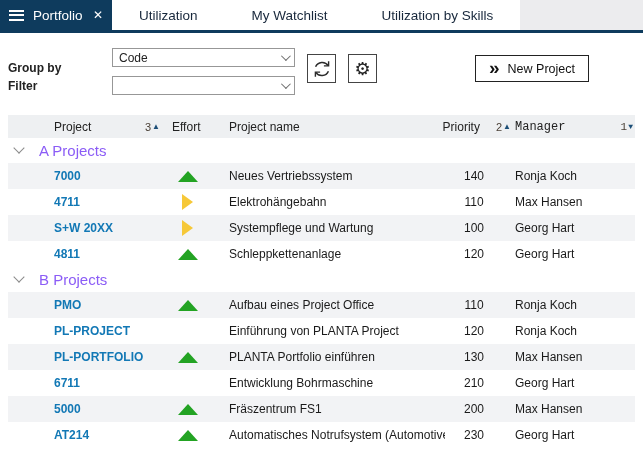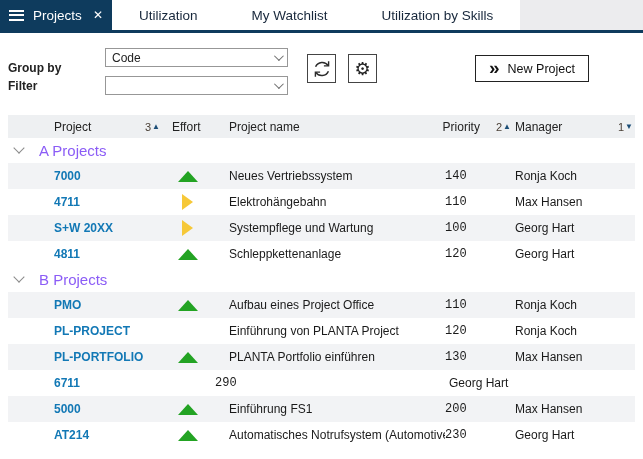--- a/index.html
+++ b/index.html
@@ -21,62 +21,62 @@
   .burger{width:15px;height:11px;display:inline-block;border-top:2px solid #fff;border-bottom:2px solid #fff;position:relative;flex:0 0 auto;}
   .burger::before{content:'';position:absolute;left:0;right:0;top:2.5px;height:2px;background:#fff;}
   .tab-label{font-size:13.5px;white-space:nowrap;}
   .tab .close{margin-left:auto;font-size:12px;line-height:1;color:#fff;}
   .tab.plain{padding:0 27px;font-size:13.5px;color:#17273b;background:transparent;}
   .tabbar-fill{flex:1;background:#ececee;}
   
   .toolbar{position:relative;height:82px;background:#fff;}
   .toolbar label{position:absolute;left:8px;font-weight:bold;font-size:12px;color:#222;}
   .lbl-groupby{top:28px;} .lbl-filter{top:46px;}
-  .select{position:absolute;left:105px;width:183px;height:19px;border:1px solid #979797;background:#fff;
+  .select{position:absolute;left:112px;width:183px;height:19px;border:1px solid #979797;background:#fff;
     display:flex;align-items:center;justify-content:space-between;padding:0 6px;font-size:12px;color:#222;cursor:pointer;}
   .sel-groupby{top:15px;} .sel-filter{top:43px;}
   .chev{width:7px;height:7px;border-right:1.6px solid #6e6e6e;border-bottom:1.6px solid #6e6e6e;transform:rotate(45deg) translateY(-2px);flex:0 0 auto;}
   .iconbtn{position:absolute;top:21px;width:29px;height:29px;border:1px solid #444;background:#fff;
     display:flex;align-items:center;justify-content:center;padding:0;cursor:pointer;}
   .btn-refresh{left:307px;} .btn-gear{left:348px;font-size:18px;line-height:1;color:#222;}
   .newproj{position:absolute;left:475px;top:22px;width:114px;height:27px;border:1px solid #222;background:#fff;
     display:flex;align-items:center;justify-content:center;gap:8px;font-size:12.5px;color:#111;cursor:pointer;font-family:"Liberation Sans",sans-serif;}
   .newproj .chevs{font-size:19px;font-weight:bold;line-height:1;margin-top:-3px;}
   
   .table{margin:0 8px;}
   .grid{display:grid;grid-template-columns:46px 106px 55px 230px 66px 1fr;align-items:center;}
   .thead{height:23px;background:var(--header-bg);font-size:12px;color:#222;}
   .th-project{display:flex;justify-content:space-between;align-items:center;gap:12px;}
   .th-effort{padding-left:12px;}
   .th-name{padding-left:14px;}
   .th-priority{display:flex;justify-content:flex-end;align-items:center;gap:16px;}
-  .th-manager{display:flex;justify-content:space-between;align-items:center;padding-left:4px;padding-right:2px;}
+  .th-manager{display:flex;justify-content:space-between;align-items:center;padding-left:4px;padding-right:2px;font-family:Liberation Mono, monospace;}
   .sort{display:inline-flex;align-items:center;font-size:11px;color:#4a4037;white-space:nowrap;}
   .sort .arrow{color:var(--sort);font-size:8px;margin-left:1px;}
   .group-row{height:25px;display:flex;align-items:center;padding-left:7px;font-size:15px;color:#8b5cf6;background:#fff;}
   .group-chev{width:8px;height:8px;border-right:1.8px solid #8a8a8a;border-bottom:1.8px solid #8a8a8a;
     transform:rotate(45deg);margin-right:16px;margin-top:-5px;flex:0 0 auto;}
   .row{height:26px;font-size:12px;background:#fff;}
   .row.striped{background:var(--stripe);}
   .code{color:var(--link);font-weight:bold;cursor:pointer;}
   .effort-cell{display:flex;justify-content:center;align-items:center;}
   .name-cell{padding-left:14px;white-space:nowrap;overflow:hidden;}
-  .prio-cell{text-align:left;padding-right:8px;font-family:Liberation Mono, monospace;}
+  .prio-cell{text-align:center;padding-right:8px;}
   .mgr-cell{padding-left:4px;white-space:nowrap;}
   .tri-up{width:0;height:0;border-left:10px solid transparent;border-right:10px solid transparent;border-bottom:11px solid var(--green);}
   .tri-right{width:0;height:0;border-top:8px solid transparent;border-bottom:8px solid transparent;border-left:11px solid var(--yellow);}
   svg{display:block;}
 </style>
 </head>
 <body>
 
 <div class="tabbar">
   <div class="tab active">
     <span class="burger"></span>
-    <span class="tab-label">Projects</span>
+    <span class="tab-label">Portfolio</span>
     <span class="close">✕</span>
   </div>
   <div style="display:flex;">
       <div class="tab plain">
     <span class="tab-label">Utilization</span>
   </div>
       <div class="tab plain">
     <span class="tab-label">My Watchlist</span>
   </div>
       <div class="tab plain">
@@ -217,30 +217,31 @@
           <span class="tri-up"></span>
         </div>
     <div class="name-cell">PLANTA Portfolio einführen</div>
     <div class="prio-cell">130</div>
     <div class="mgr-cell">Max Hansen</div>
   </div>
       <div class="grid row">
     <div></div>
     <div class="code">6711</div>
     <div class="effort-cell"></div>
-    <div class="prio-cell">290</div>
+    <div class="name-cell">Entwicklung Bohrmaschine</div>
+    <div class="prio-cell">210</div>
     <div class="mgr-cell">Georg Hart</div>
   </div>
       <div class="grid row striped">
     <div></div>
     <div class="code">5000</div>
     <div class="effort-cell">
           <span class="tri-up"></span>
         </div>
-    <div class="name-cell">Einführung FS1</div>
+    <div class="name-cell">Fräszentrum FS1</div>
     <div class="prio-cell">200</div>
     <div class="mgr-cell">Max Hansen</div>
   </div>
       <div class="grid row">
     <div></div>
     <div class="code">AT214</div>
     <div class="effort-cell">
           <span class="tri-up"></span>
         </div>
     <div class="name-cell">Automatisches Notrufsystem (Automotive)</div>

